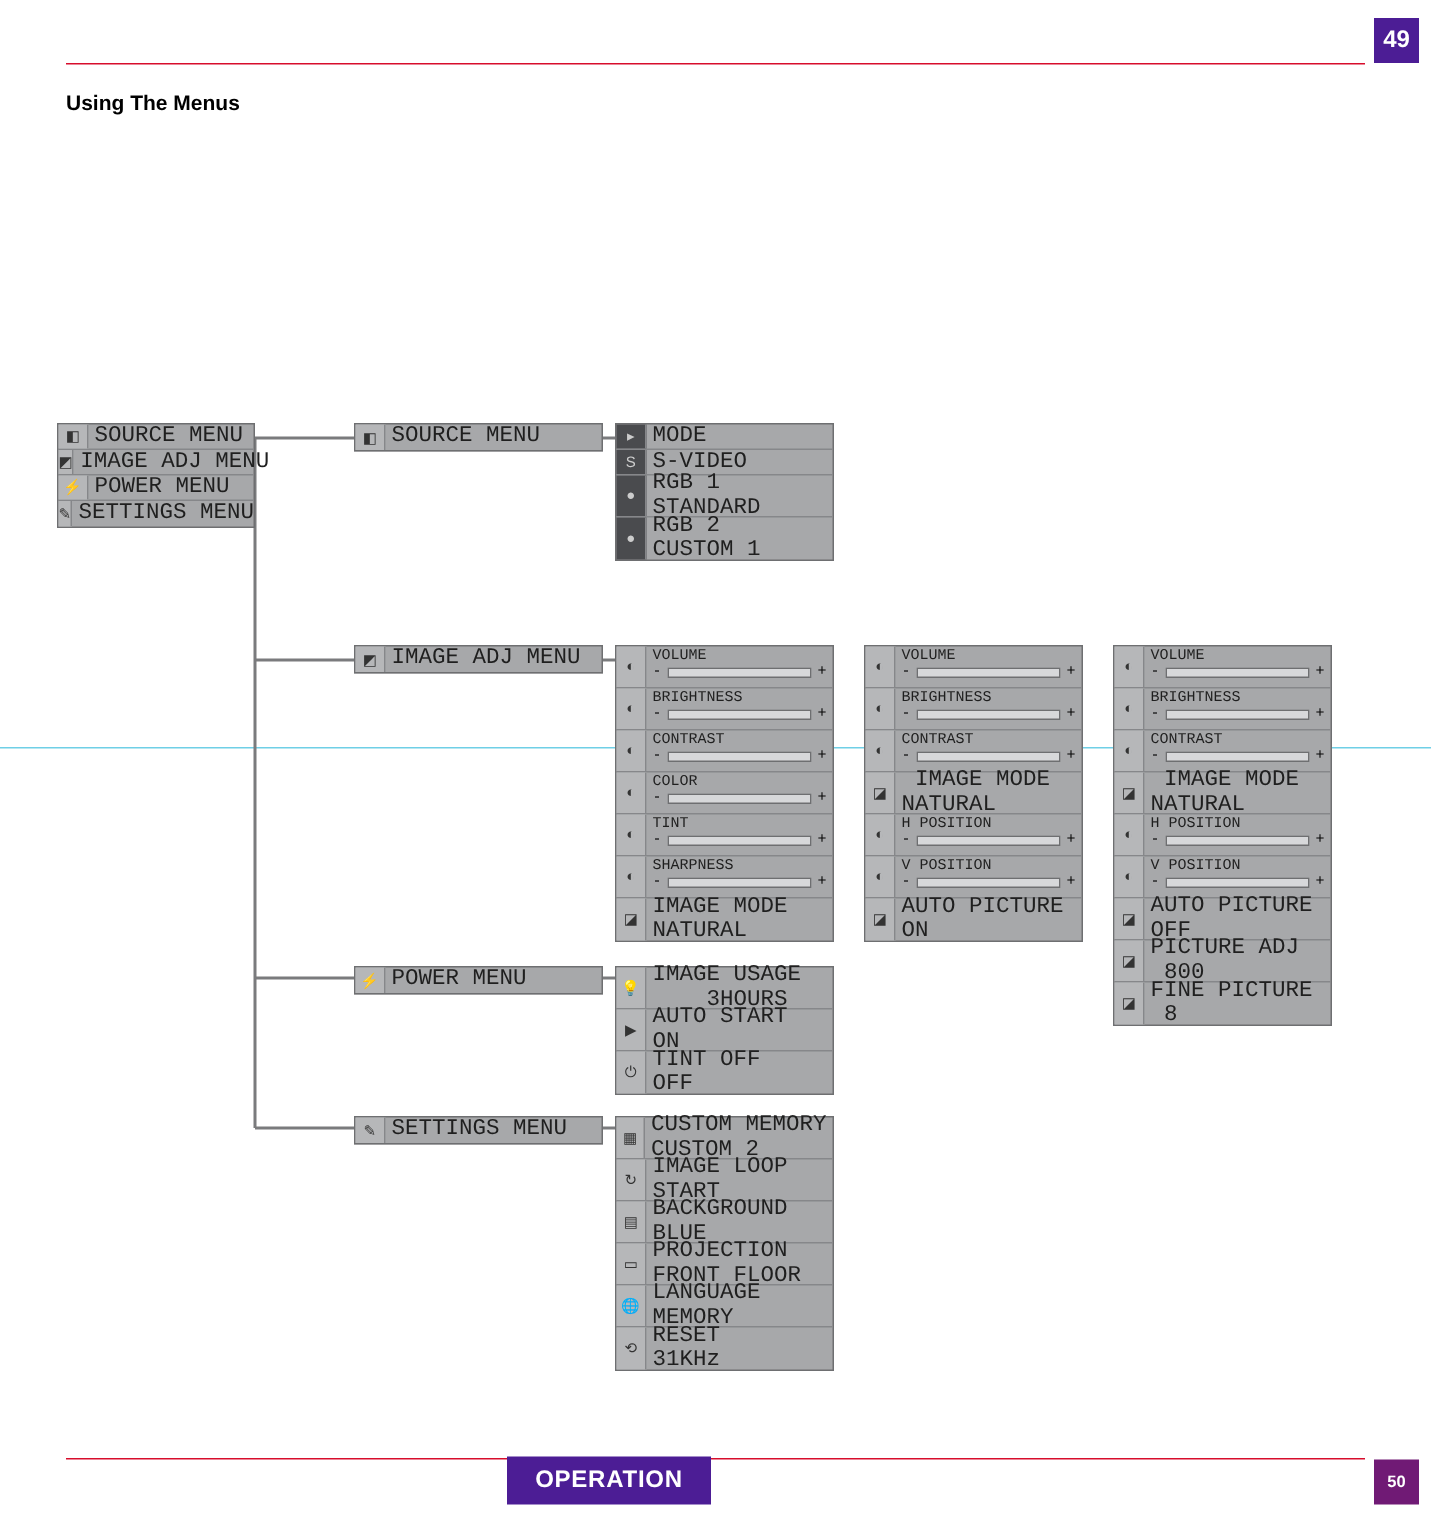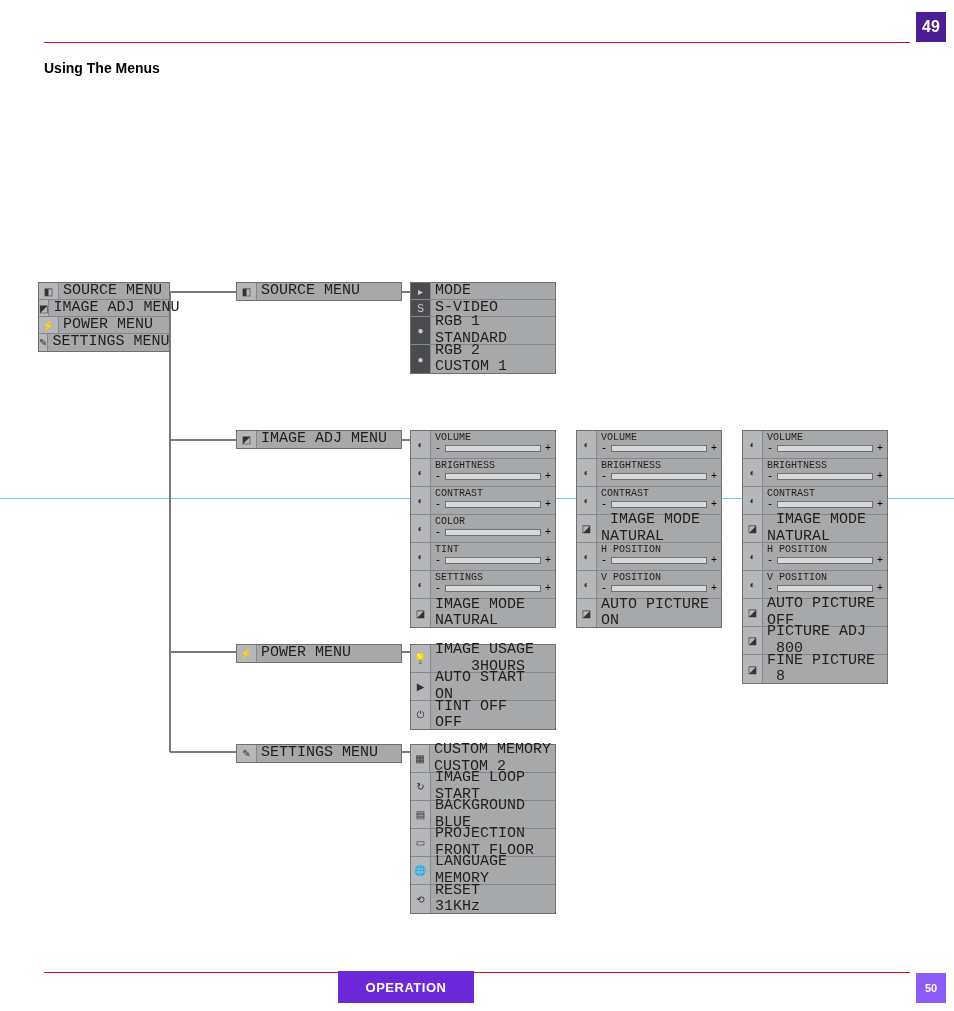--- a/index.html
+++ b/index.html
@@ -57,36 +57,36 @@
     right: 44px;
     height: 1px;
     background: #d70d2c;
   }
   .footer-box {
     position: absolute;
     bottom: 8px;
     left: 338px;
     width: 136px;
     height: 32px;
-    background: #6d28d9;
+    background: #4c1d95;
     color: #fff;
-    font-size: 13px;
+    font-size: 16px;
     font-weight: bold;
     display: flex;
     align-items: center;
     justify-content: center;
     letter-spacing: 0.5px;
   }
   .page-num-bottom {
     position: absolute;
     bottom: 8px;
     right: 8px;
     width: 30px;
     height: 30px;
-    background: #8b5cf6;
+    background: #701a75;
     color: #fff;
     font-size: 11px;
     font-weight: bold;
     display: flex;
     align-items: center;
     justify-content: center;
     margin-top: 47px;
   }
   .diagram {
     position: absolute;
@@ -293,21 +293,21 @@
           <div class="slider-bar">
             <span>-</span>
             <div class="bar"></div>
             <span>+</span>
           </div>
         </div>
       </div>
       <div class="row tall">
         <div class="icon-cell">◐</div>
         <div class="slider-wrap">
-          <div class="slider-label">SETTINGS</div>
+          <div class="slider-label">SHARPNESS</div>
           <div class="slider-bar">
             <span>-</span>
             <div class="bar"></div>
             <span>+</span>
           </div>
         </div>
       </div>
       <div class="row two-line">
         <div class="icon-cell">◪</div>
         <div class="label-cell">IMAGE MODE

